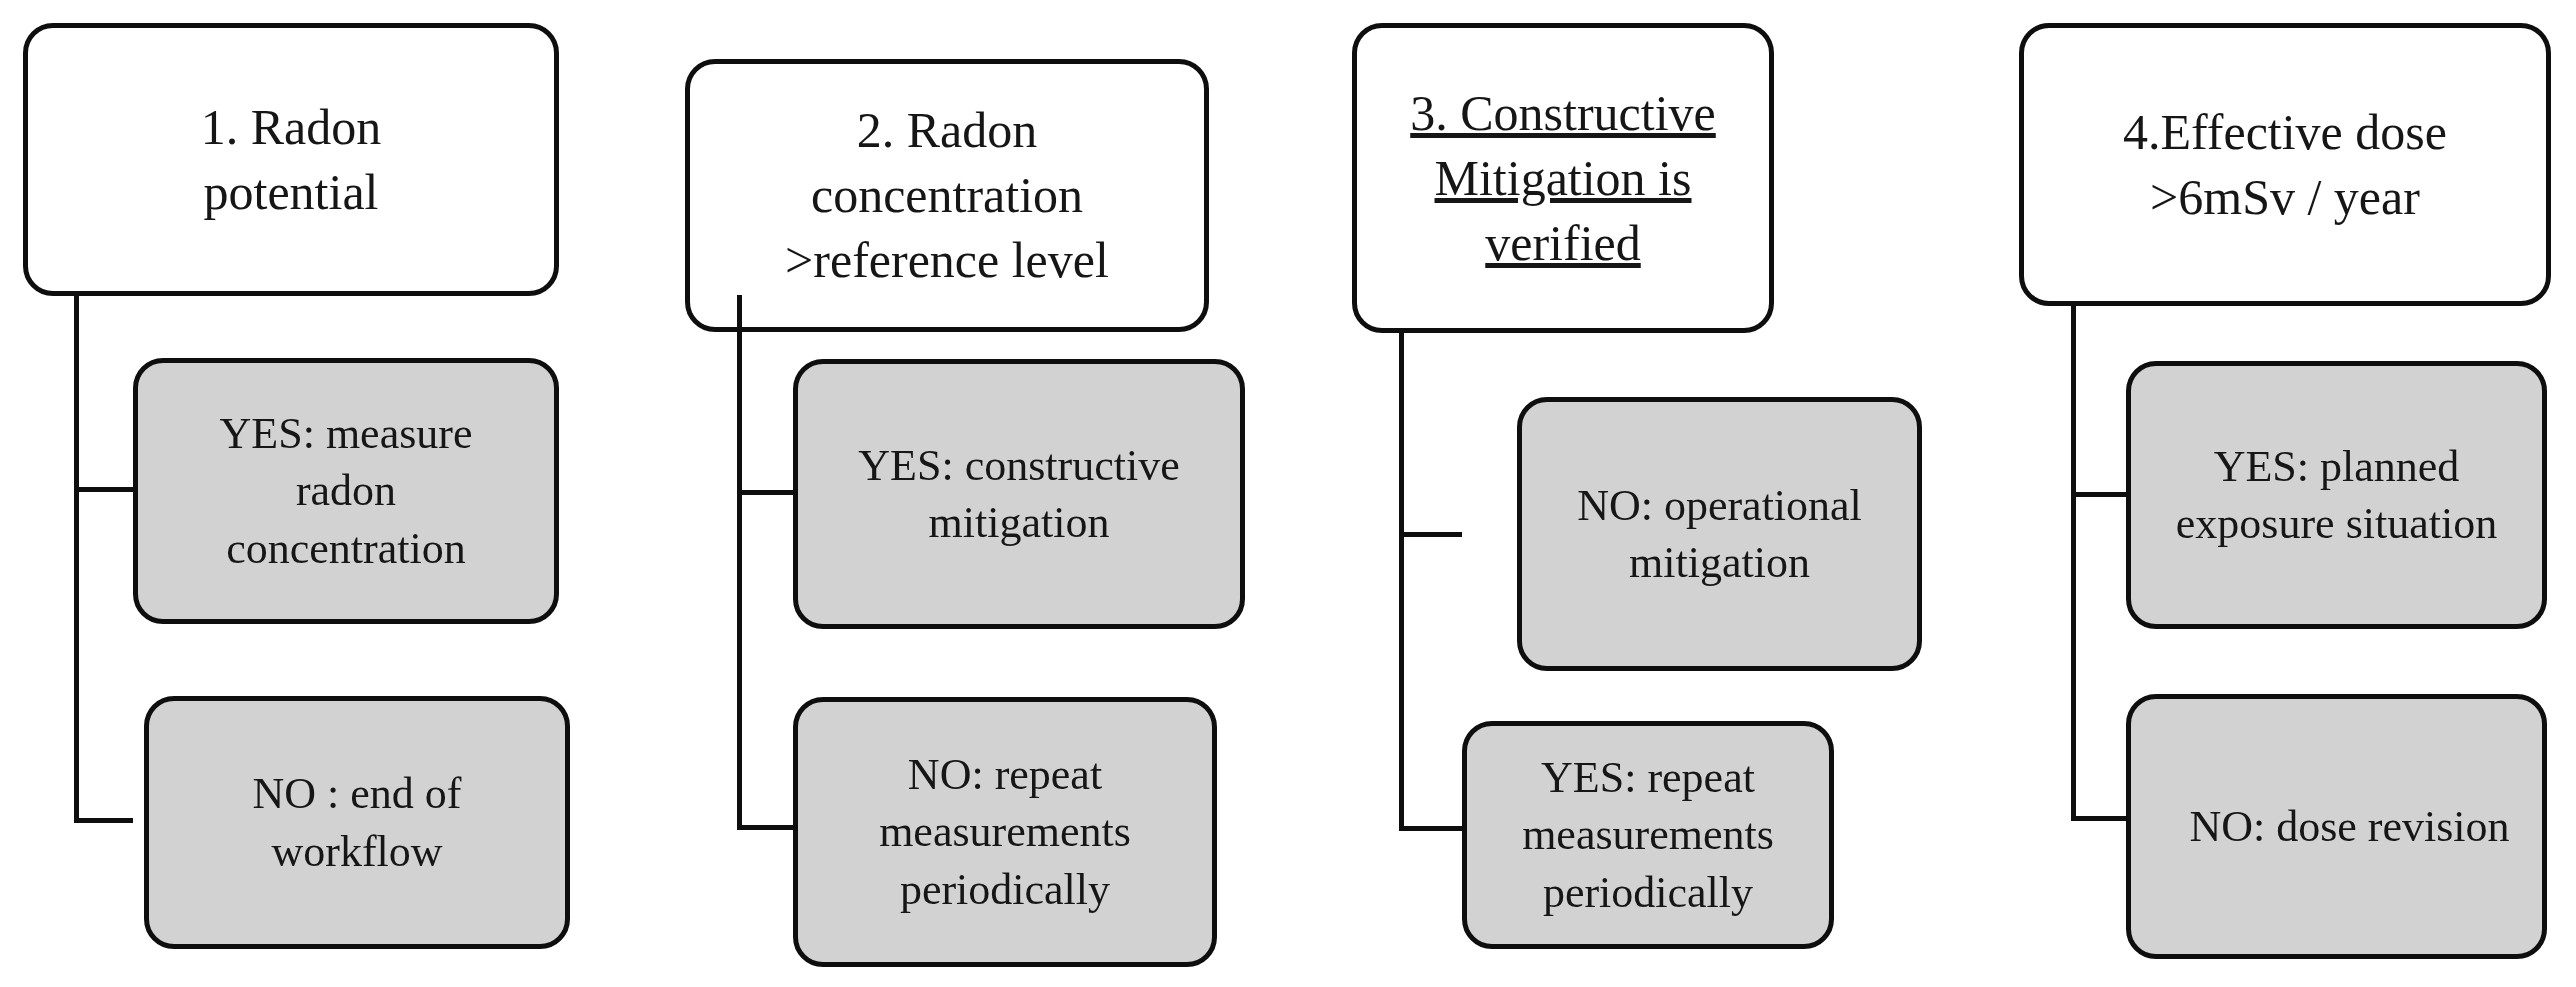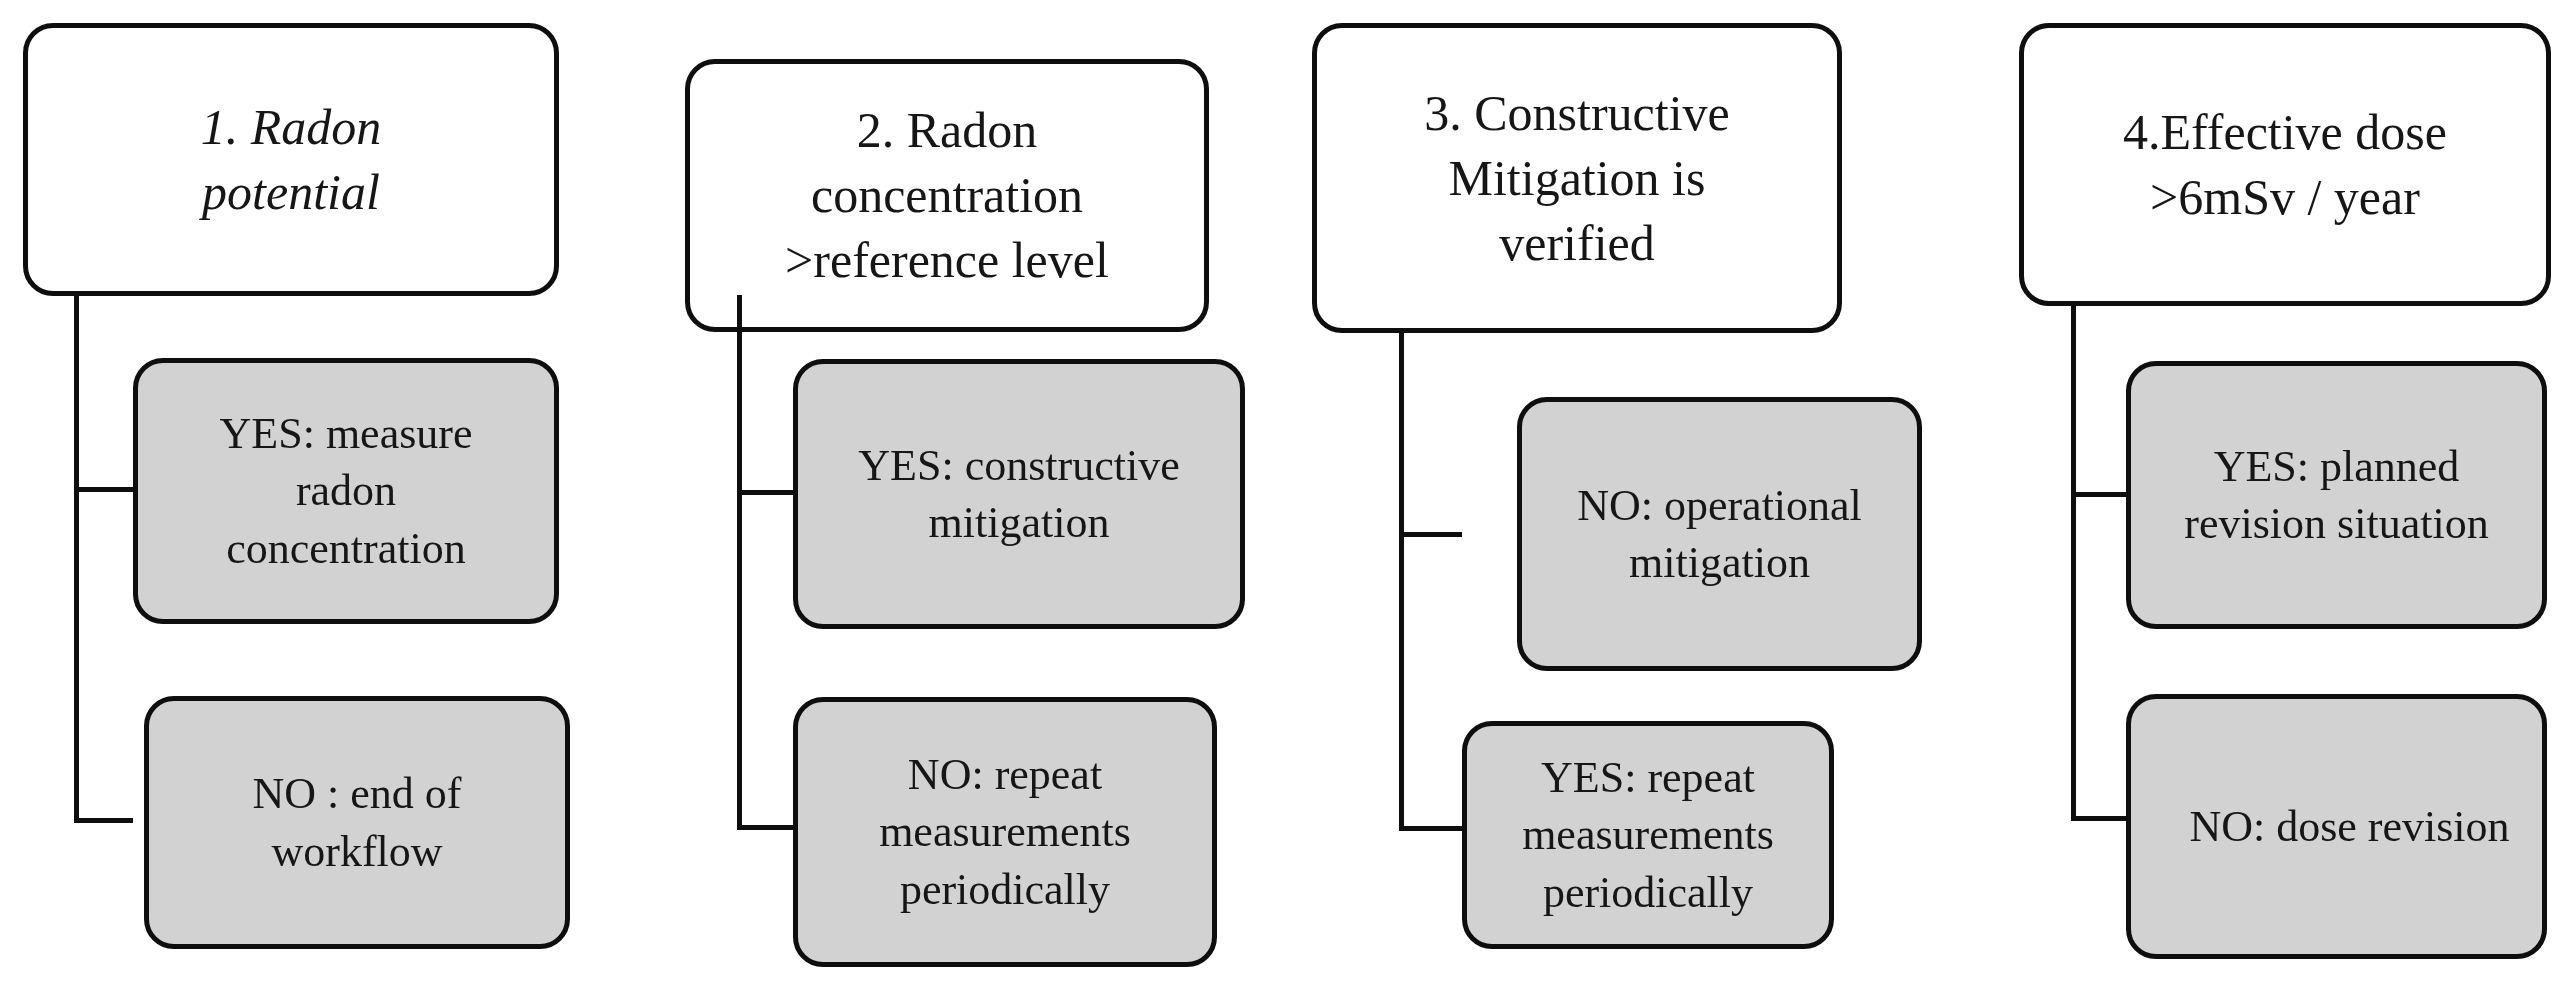--- a/index.html
+++ b/index.html
@@ -44,21 +44,21 @@
   .conn{
     position:absolute;
     background:var(--border);
   }
 </style>
 </head>
 <body>
 
 <div class="canvas">
 
-  <div class="box node" style="left:23px;top:23px;width:536px;height:273px;font-style:italic;">
+  <div class="box node" style="left:23px;top:23px;width:536px;height:273px;">
     <span class="label">
       <span class="ln">1. Radon</span>
       <span class="ln">potential</span>
     </span>
   </div>
   <div class="conn" style="left:74px;top:295px;width:5px;height:528px;"></div>
   <div class="conn" style="left:74px;top:487px;width:59px;height:5px;"></div>
   <div class="conn" style="left:74px;top:818px;width:59px;height:5px;"></div>
   <div class="box decision" style="left:133px;top:358px;width:426px;height:266px;">
     <span class="label">
@@ -91,21 +91,21 @@
     </span>
   </div>
   <div class="box decision" style="left:793px;top:697px;width:424px;height:270px;">
     <span class="label">
       <span class="ln">NO: repeat</span>
       <span class="ln">measurements</span>
       <span class="ln">periodically</span>
     </span>
   </div>
 
-  <div class="box node" style="left:1312px;top:23px;width:530px;height:310px;">
+  <div class="box node" style="left:1352px;top:23px;width:422px;height:310px;text-decoration:underline;">
     <span class="label">
       <span class="ln">3. Constructive</span>
       <span class="ln">Mitigation is</span>
       <span class="ln">verified</span>
     </span>
   </div>
   <div class="conn" style="left:1399px;top:333px;width:5px;height:498px;"></div>
   <div class="conn" style="left:1399px;top:532px;width:63px;height:5px;"></div>
   <div class="conn" style="left:1399px;top:826px;width:63px;height:5px;"></div>
   <div class="box decision" style="left:1517px;top:397px;width:405px;height:274px;">
@@ -127,21 +127,21 @@
       <span class="ln">4.Effective dose</span>
       <span class="ln">&gt;6mSv / year</span>
     </span>
   </div>
   <div class="conn" style="left:2071px;top:306px;width:5px;height:515px;"></div>
   <div class="conn" style="left:2071px;top:492px;width:55px;height:5px;"></div>
   <div class="conn" style="left:2071px;top:816px;width:55px;height:5px;"></div>
   <div class="box decision" style="left:2126px;top:361px;width:421px;height:268px;">
     <span class="label">
       <span class="ln">YES: planned</span>
-      <span class="ln">revision situation</span>
+      <span class="ln">exposure situation</span>
     </span>
   </div>
   <div class="box decision" style="left:2126px;top:694px;width:421px;height:265px;padding-left:26px;">
     <span class="label">
       <span class="ln">NO: dose revision</span>
     </span>
   </div>
 
 </div>
 

